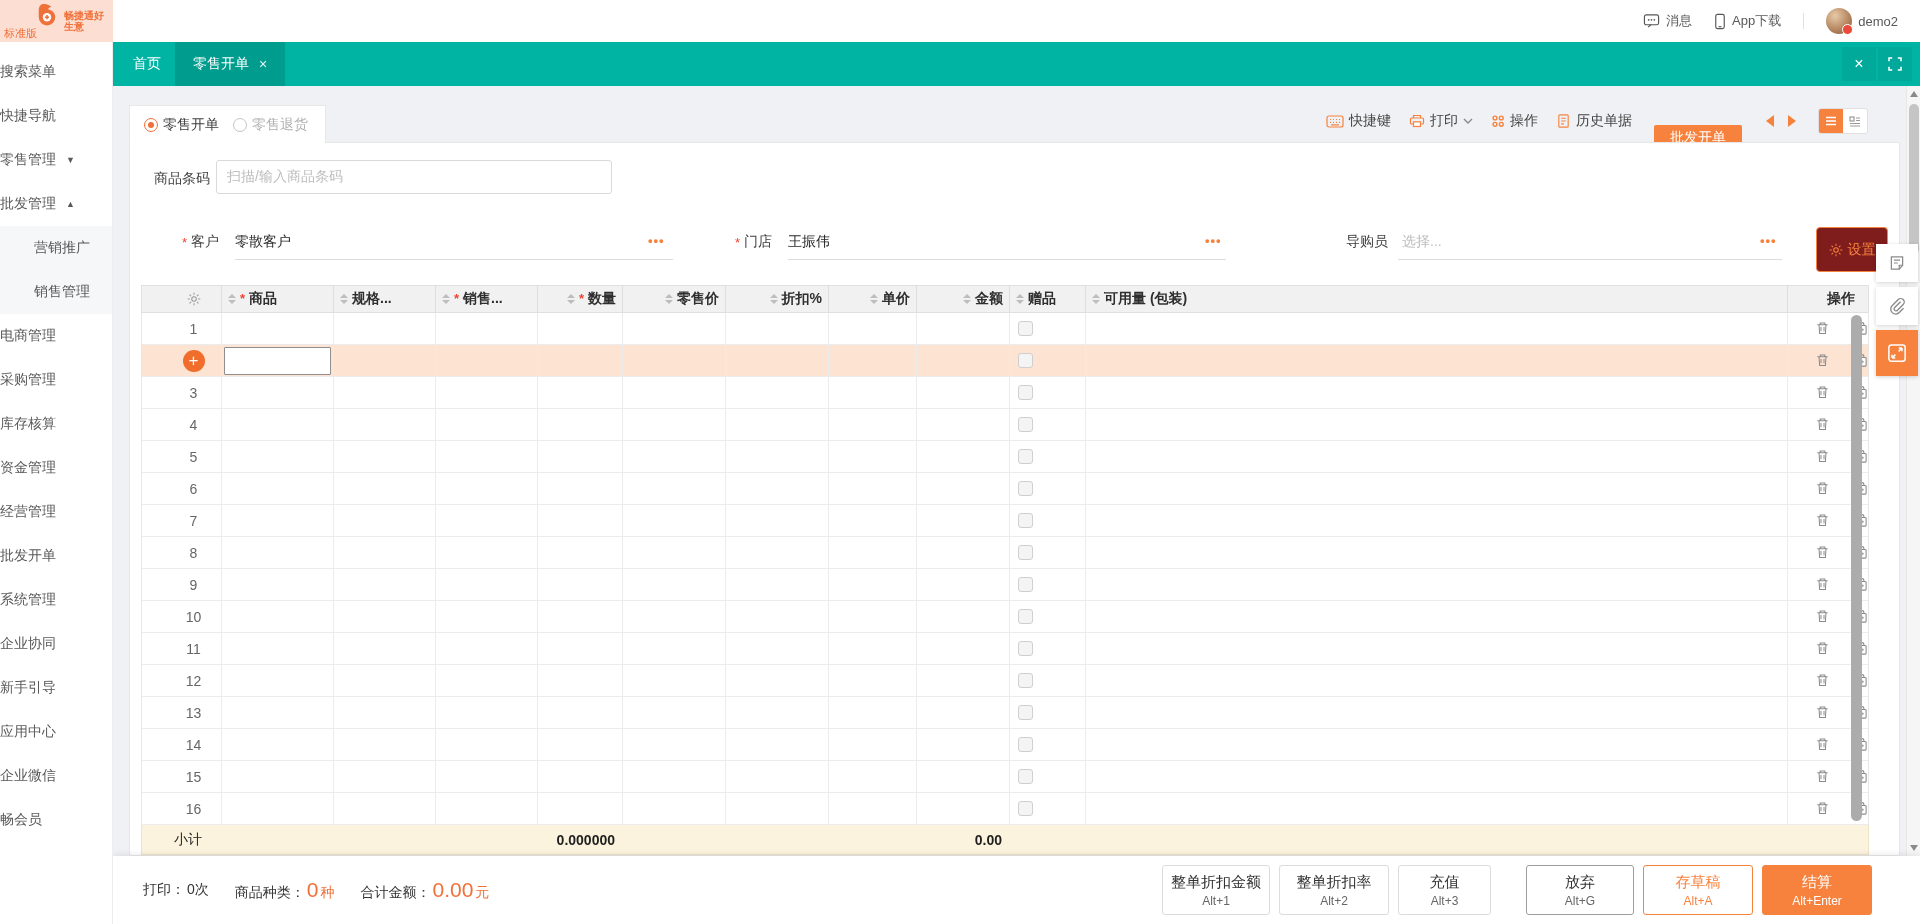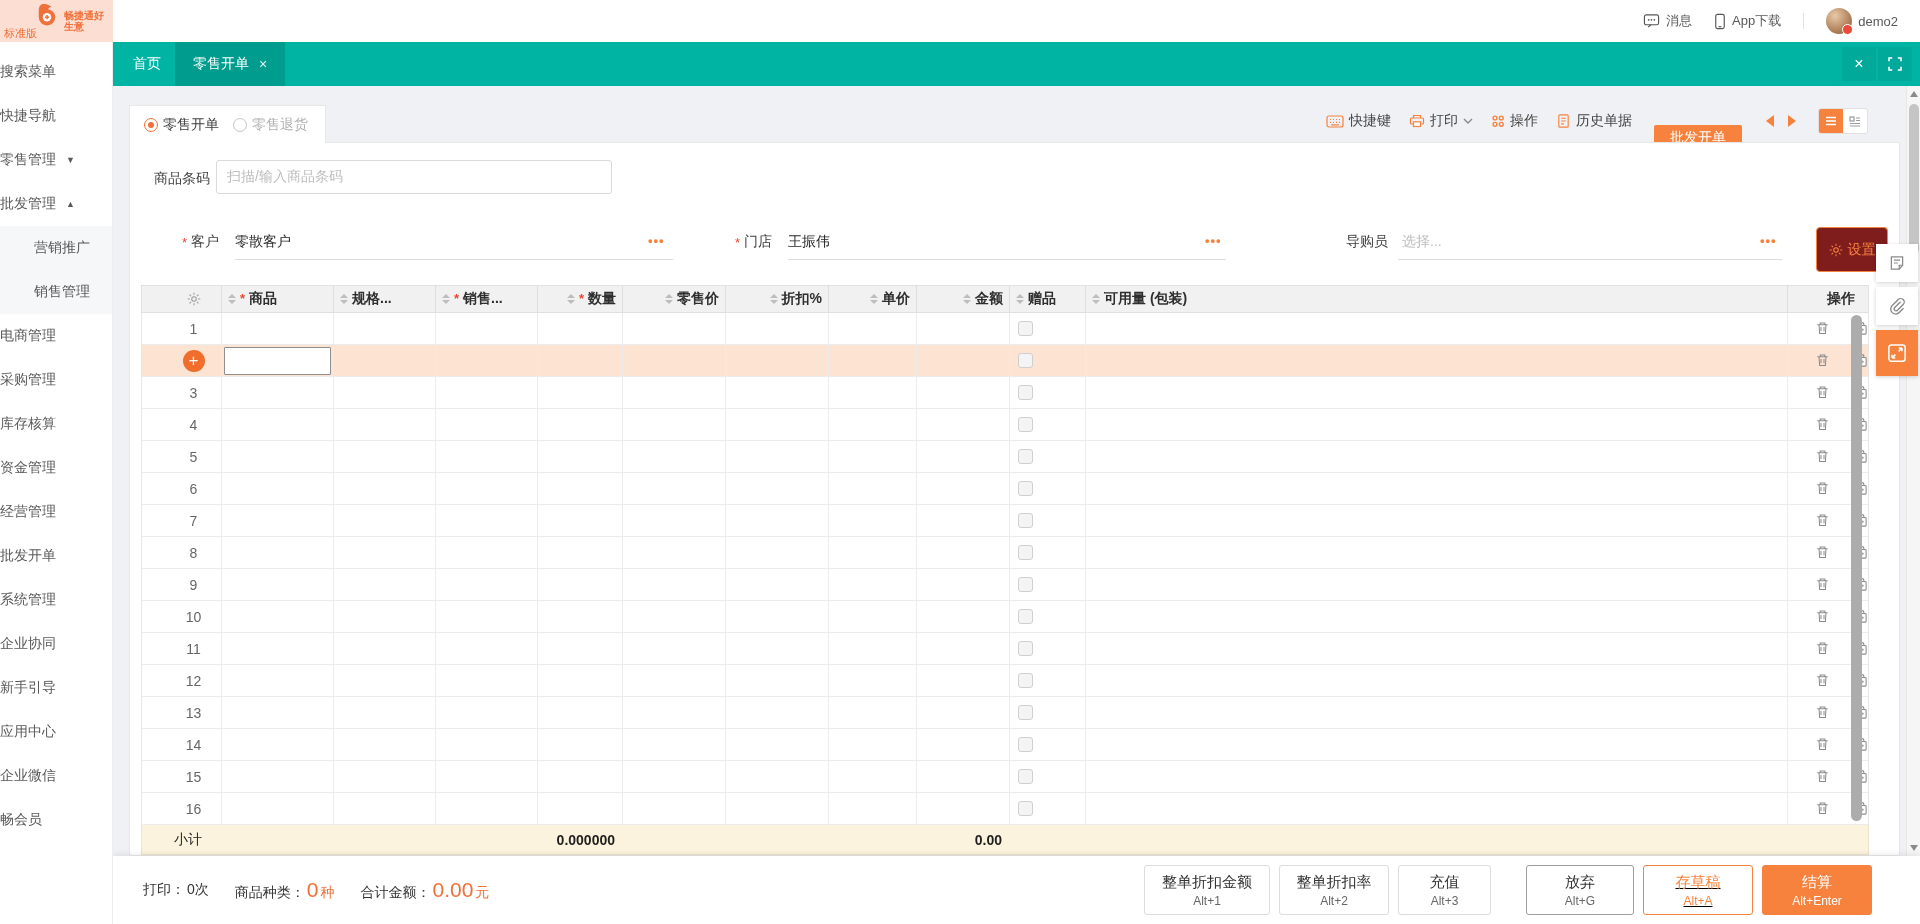--- a/index.html
+++ b/index.html
@@ -119,21 +119,21 @@
   .footer { position:absolute; left:0; bottom:0; right:0; height:68px; background:#fff; box-shadow:0 -2px 6px rgba(0,0,0,.08); z-index:5; }
   .stats { position:absolute; left:30px; top:0; height:68px; display:flex; align-items:center; gap:26px; color:#333; }
   .stat { display:flex; align-items:baseline; gap:2px; }
   .stat .big { color:#f0703a; font-size:21px; }
   .stat .unit { color:#f0703a; }
   .footer-btns { position:absolute; right:48px; top:9px; display:flex; gap:9px; }
   .fbtn { height:50px; border-radius:3px; border:1px solid #dcdcdc; background:#fff; display:flex; flex-direction:column; align-items:center; justify-content:center; cursor:pointer; gap:2px; }
   .fbtn .l1 { font-size:15px; color:#333; }
   .fbtn .l2 { font-size:12px; color:#666; }
   .fbtn.cancel { border-color:#9e9e9e; }
-  .fbtn.outline { border-color:#f7823e;text-decoration:underline; }
+  .fbtn.outline { border-color:#f7823e; }
   .fbtn.outline .l1,.fbtn.outline .l2 { color:#f7823e; }
   .fbtn.primary { background:#f7823e; border-color:#f7823e; }
   .fbtn.primary .l1,.fbtn.primary .l2 { color:#fff; }
 </style>
 </head>
 <body>
 
 <div class="app">
 
   <div class="header">
@@ -971,21 +971,21 @@
           <span class="big">0</span>
           <span class="unit">种</span>
         </span>
         <span class="stat">
           <span>合计金额：</span>
           <span class="big">0.00</span>
           <span class="unit">元</span>
         </span>
       </div>
       <div class="footer-btns" id="footerBtns">
-          <button class="fbtn default" style="width: 126px;">
+          <button class="fbtn default" style="width: 108px;">
             <span class="l1">整单折扣金额</span>
             <span class="l2">Alt+1</span>
           </button>
           <button class="fbtn default" style="width: 110px;">
             <span class="l1">整单折扣率</span>
             <span class="l2">Alt+2</span>
           </button>
           <button class="fbtn default" style="width: 93px;">
             <span class="l1">充值</span>
             <span class="l2">Alt+3</span>

